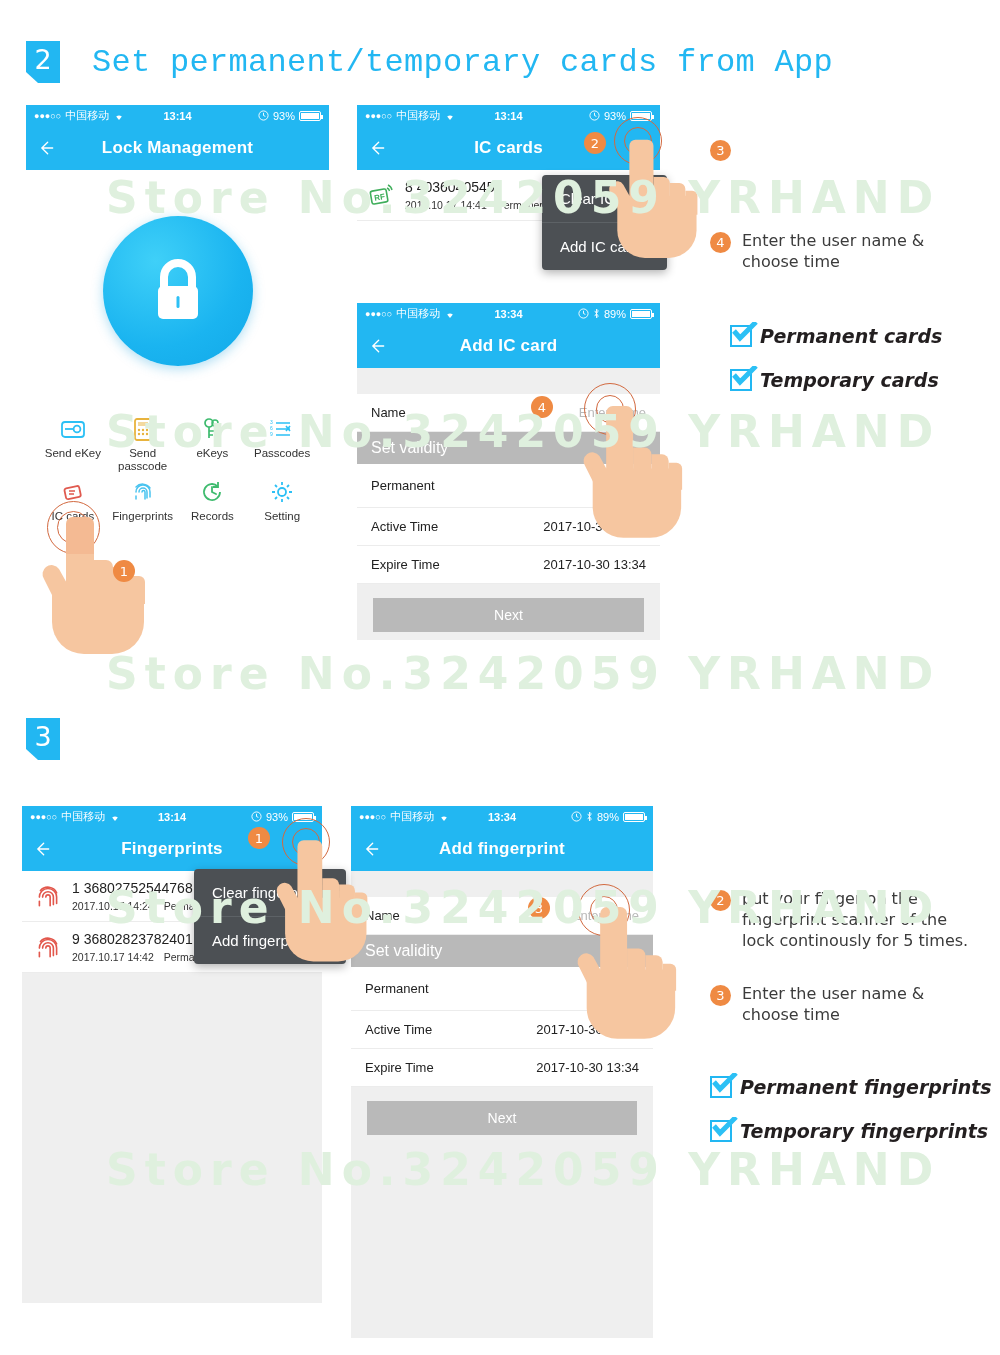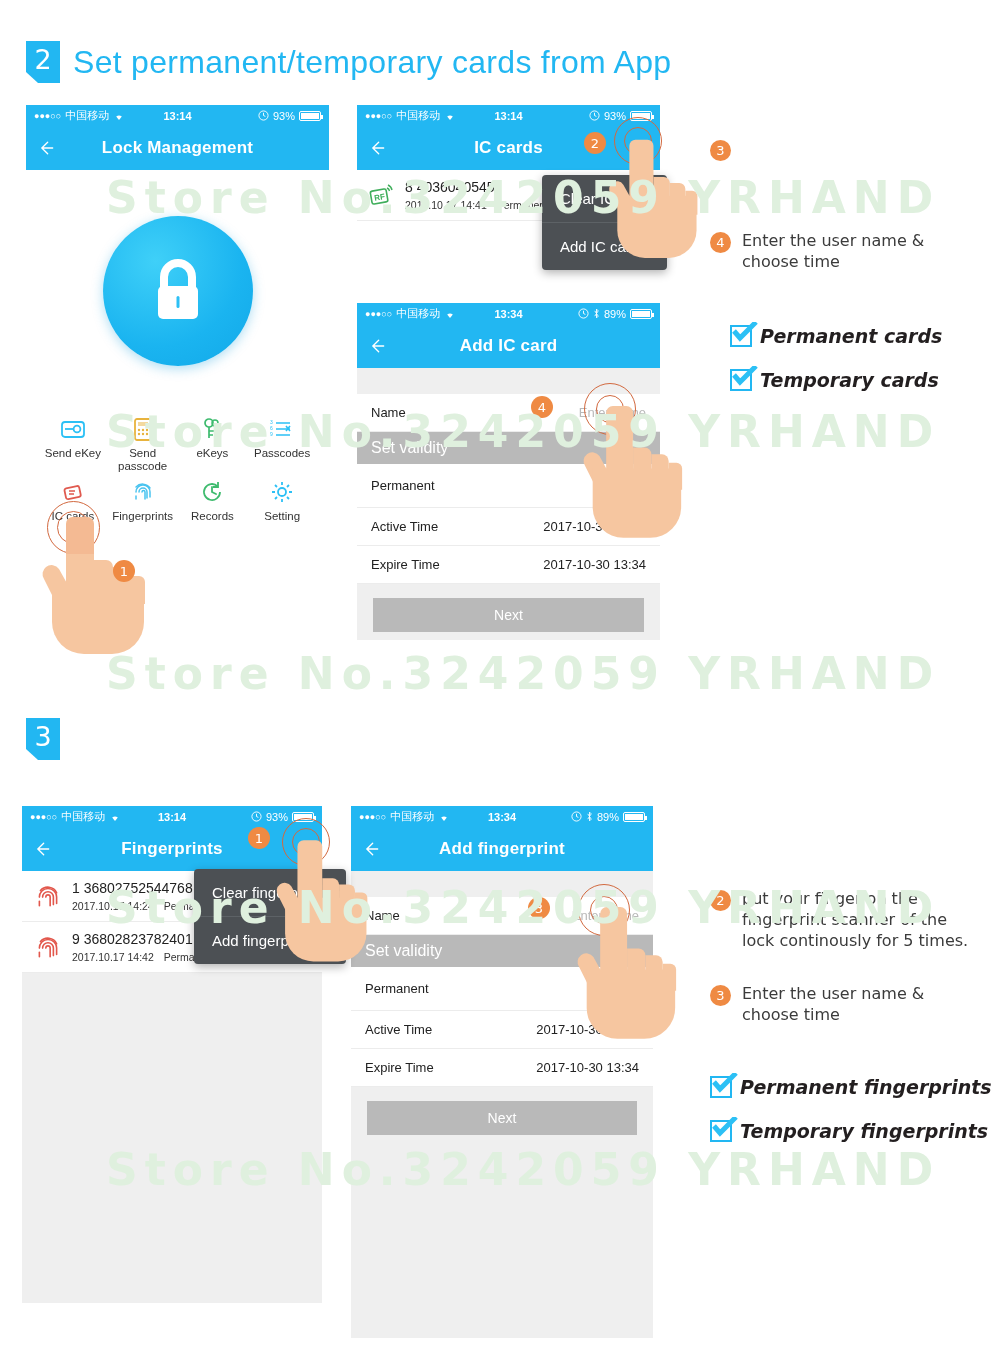--- a/index.html
+++ b/index.html
@@ -24,22 +24,22 @@
   }
   
   .sec-head { position:absolute; display:flex; align-items:center; z-index:5;}
   .sec-badge {
     width:34px;height:42px;background:#22b7f2;color:#fff;
     font-size:27px;font-weight:400;line-height:38px;text-align:center;
     font-family:"DejaVu Sans", sans-serif;
     clip-path: polygon(0 0, 100% 0, 100% 100%, 12px 100%, 0 calc(100% - 11px));
   }
   .sec-title {
-    margin-left:13px;color:#22b7f2;font-size:32px;
-    font-family:Liberation Sans, sans-serif; font-weight:400;
+    margin-left:32px;color:#22b7f2;font-size:32px;
+    font-family:Liberation Mono, monospace; font-weight:400;
     letter-spacing:.3px; white-space:nowrap;
   }
   
   .phone { position:absolute; background:#efefef; overflow:hidden; z-index:10;}
   .statusbar {
     height:21px;background:#22b7f2;color:#fff;display:flex;align-items:center;
     padding:0 8px; font-size:11px; position:relative;
   }
   .sb-left{display:flex;align-items:center;gap:4px;}
   .dots{letter-spacing:0px;font-size:9px;}

